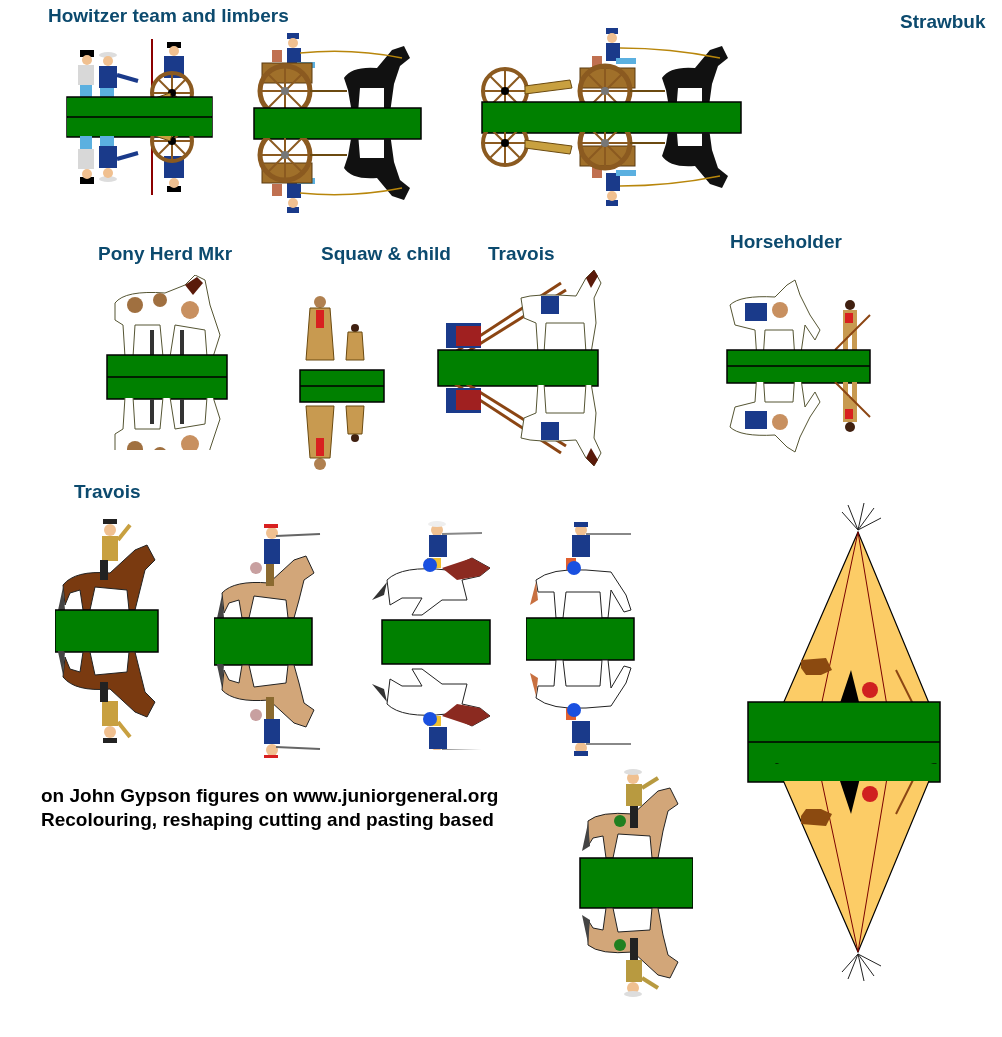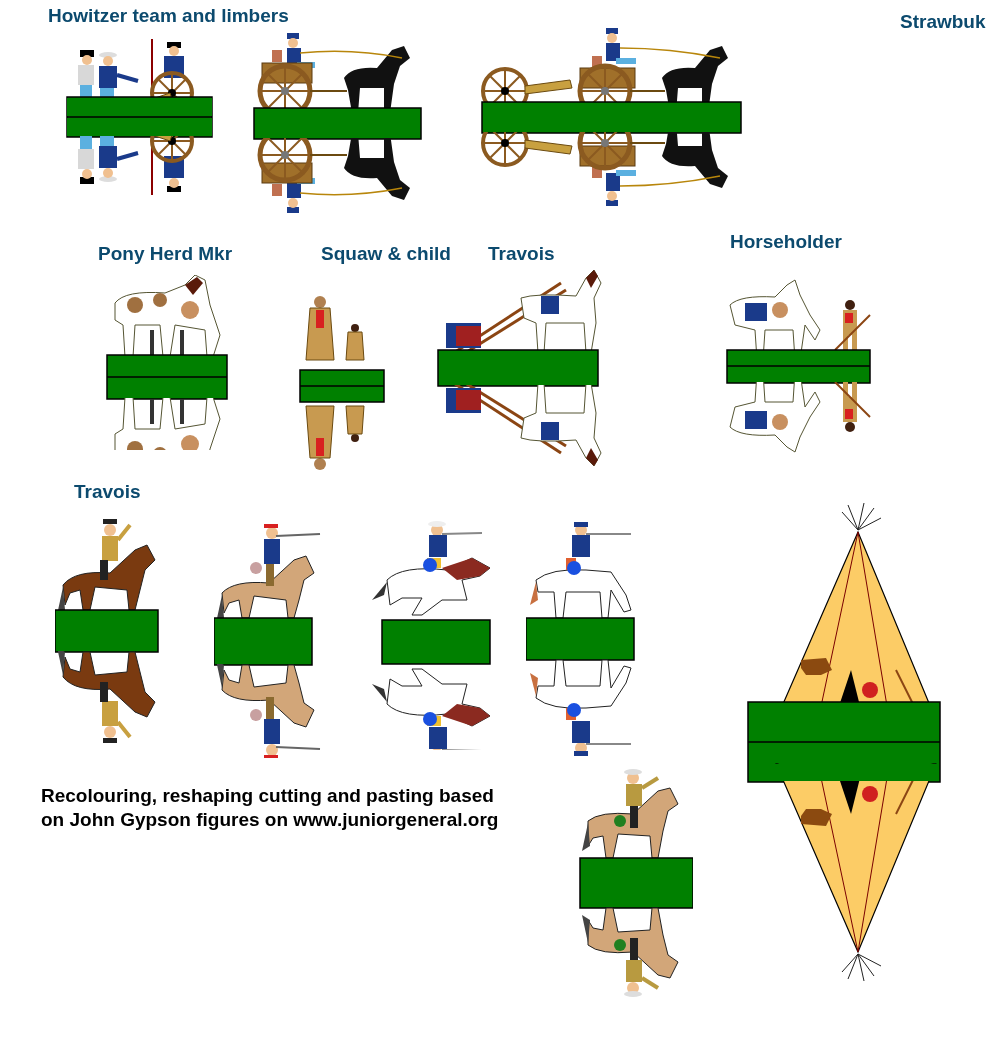--- a/index.html
+++ b/index.html
@@ -16,22 +16,22 @@
 
 <div class="lbl" style="left:48px; top:5px;">Howitzer team and limbers</div>
 <div class="lbl" style="left:900px; top:11px;">Strawbuk</div>
 <div class="lbl" style="left:98px; top:243px;">Pony Herd Mkr</div>
 <div class="lbl" style="left:297px; top:243px;margin-left:24px;">Squaw &amp; child</div>
 <div class="lbl" style="left:488px; top:243px;">Travois</div>
 <div class="lbl" style="left:730px; top:231px;">Horseholder</div>
 <div class="lbl" style="left:74px; top:481px;">Travois</div>
 
 <div class="credit">
+  <div>on John Gypson figures on www.juniorgeneral.org</div>
   <div>Recolouring, reshaping cutting and pasting based</div>
-  <div>on John Gypson figures on www.juniorgeneral.org</div>
 </div>
 
 <div class="piece" style="left:60px; top:35px;">
   <svg width="160" height="160" viewBox="0 0 160 160">
     <g id="hcrew">
 
       <rect x="20" y="15" width="14" height="7" fill="#000"></rect>
       <circle cx="27" cy="25" r="5" fill="#f0c090"></circle>
       <rect x="18" y="30" width="16" height="20" fill="#d8d8d8"></rect>
       <rect x="20" y="50" width="12" height="28" fill="#5bb0e0"></rect>

